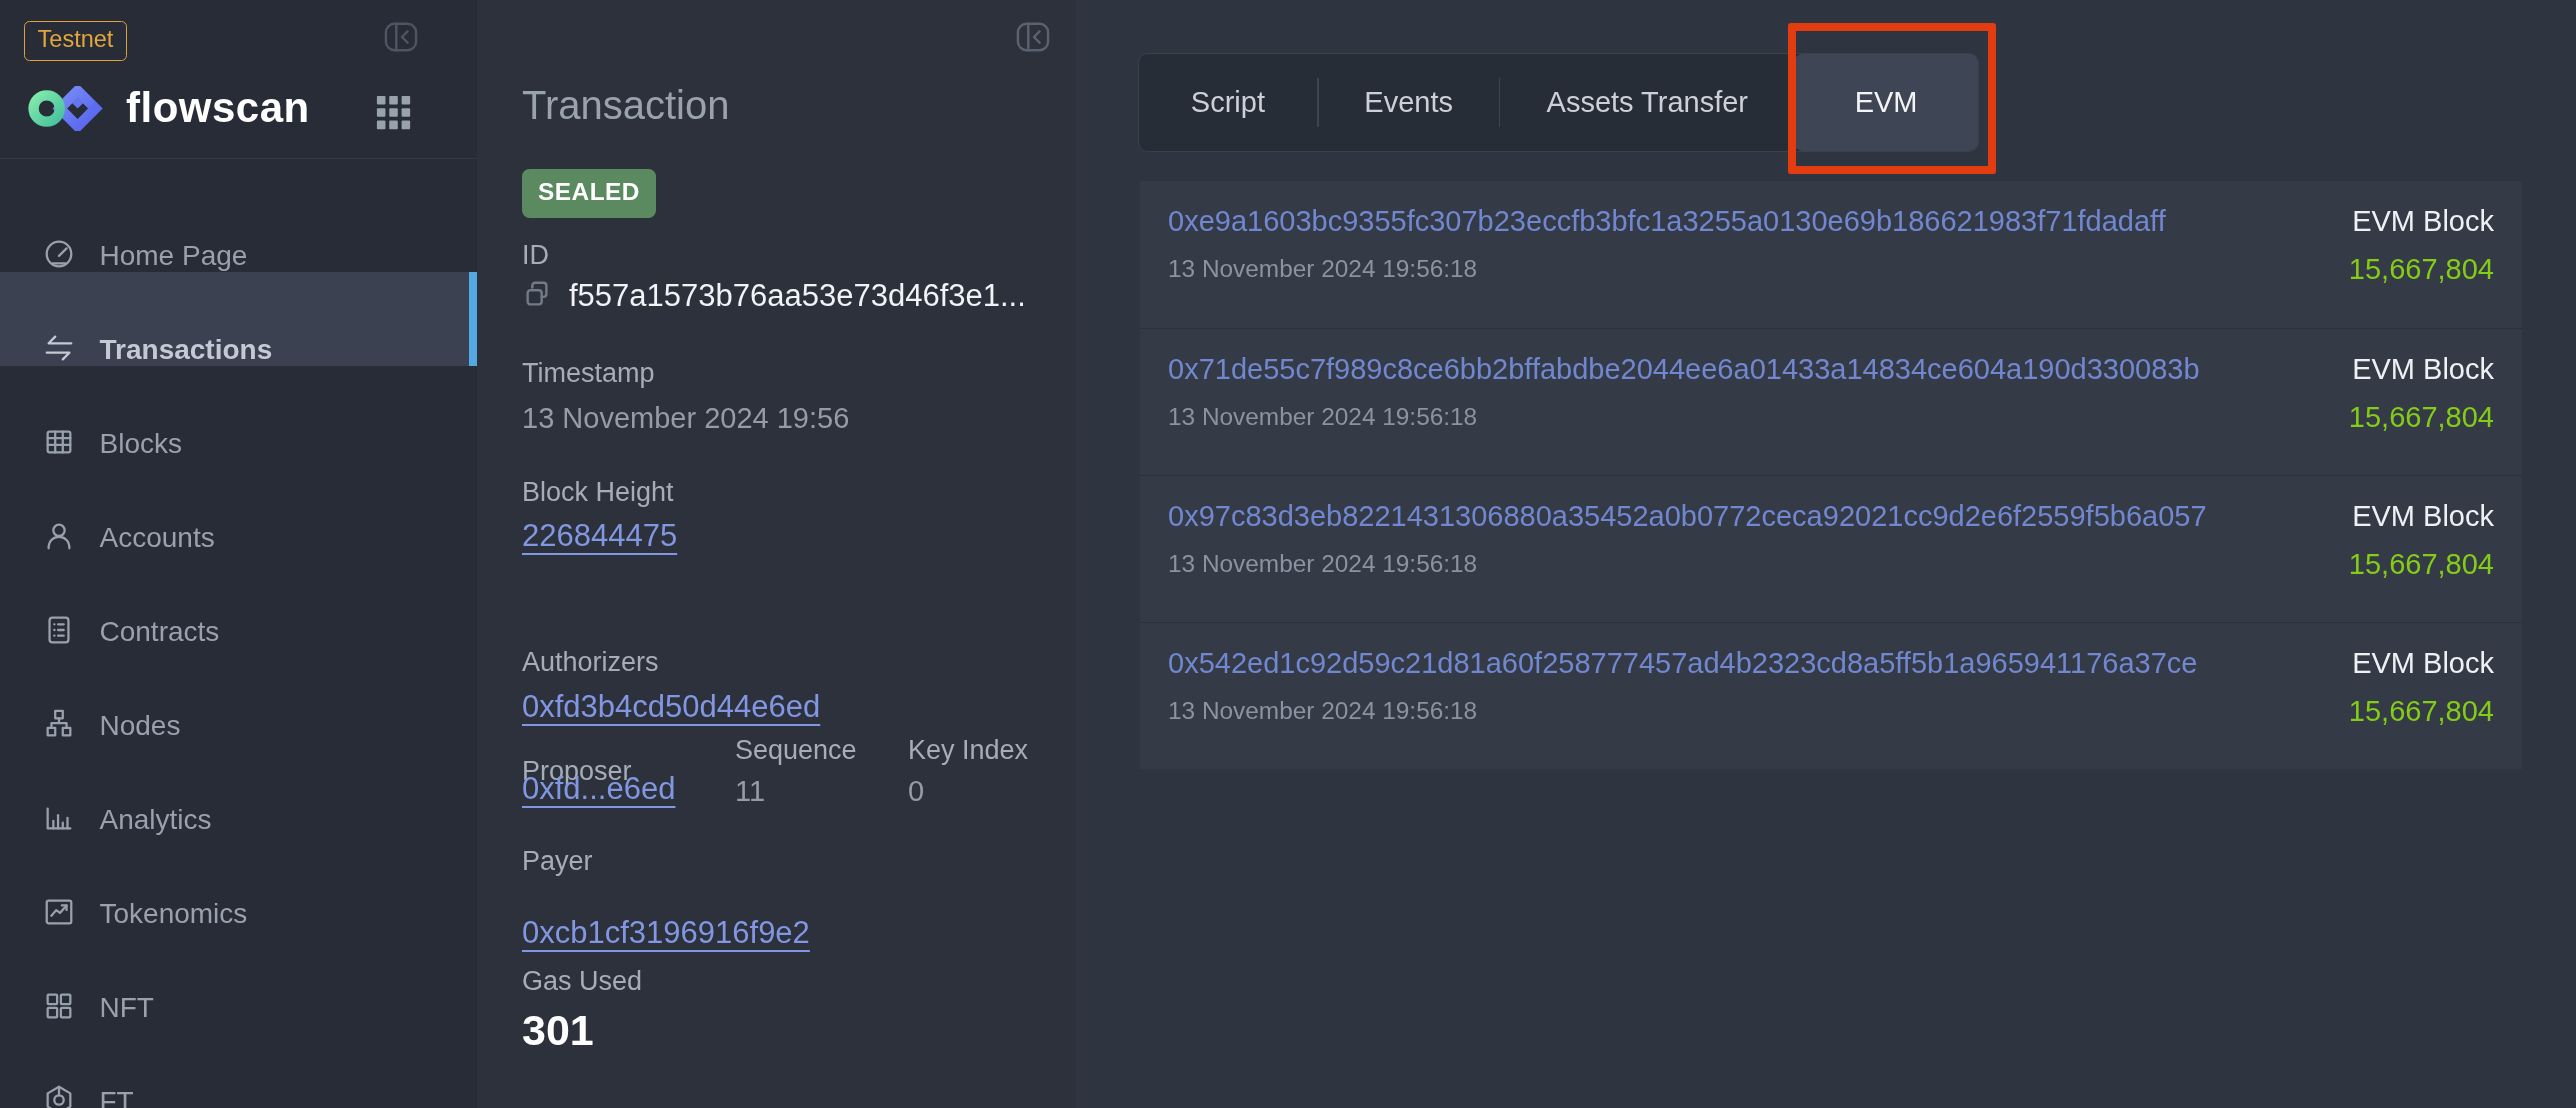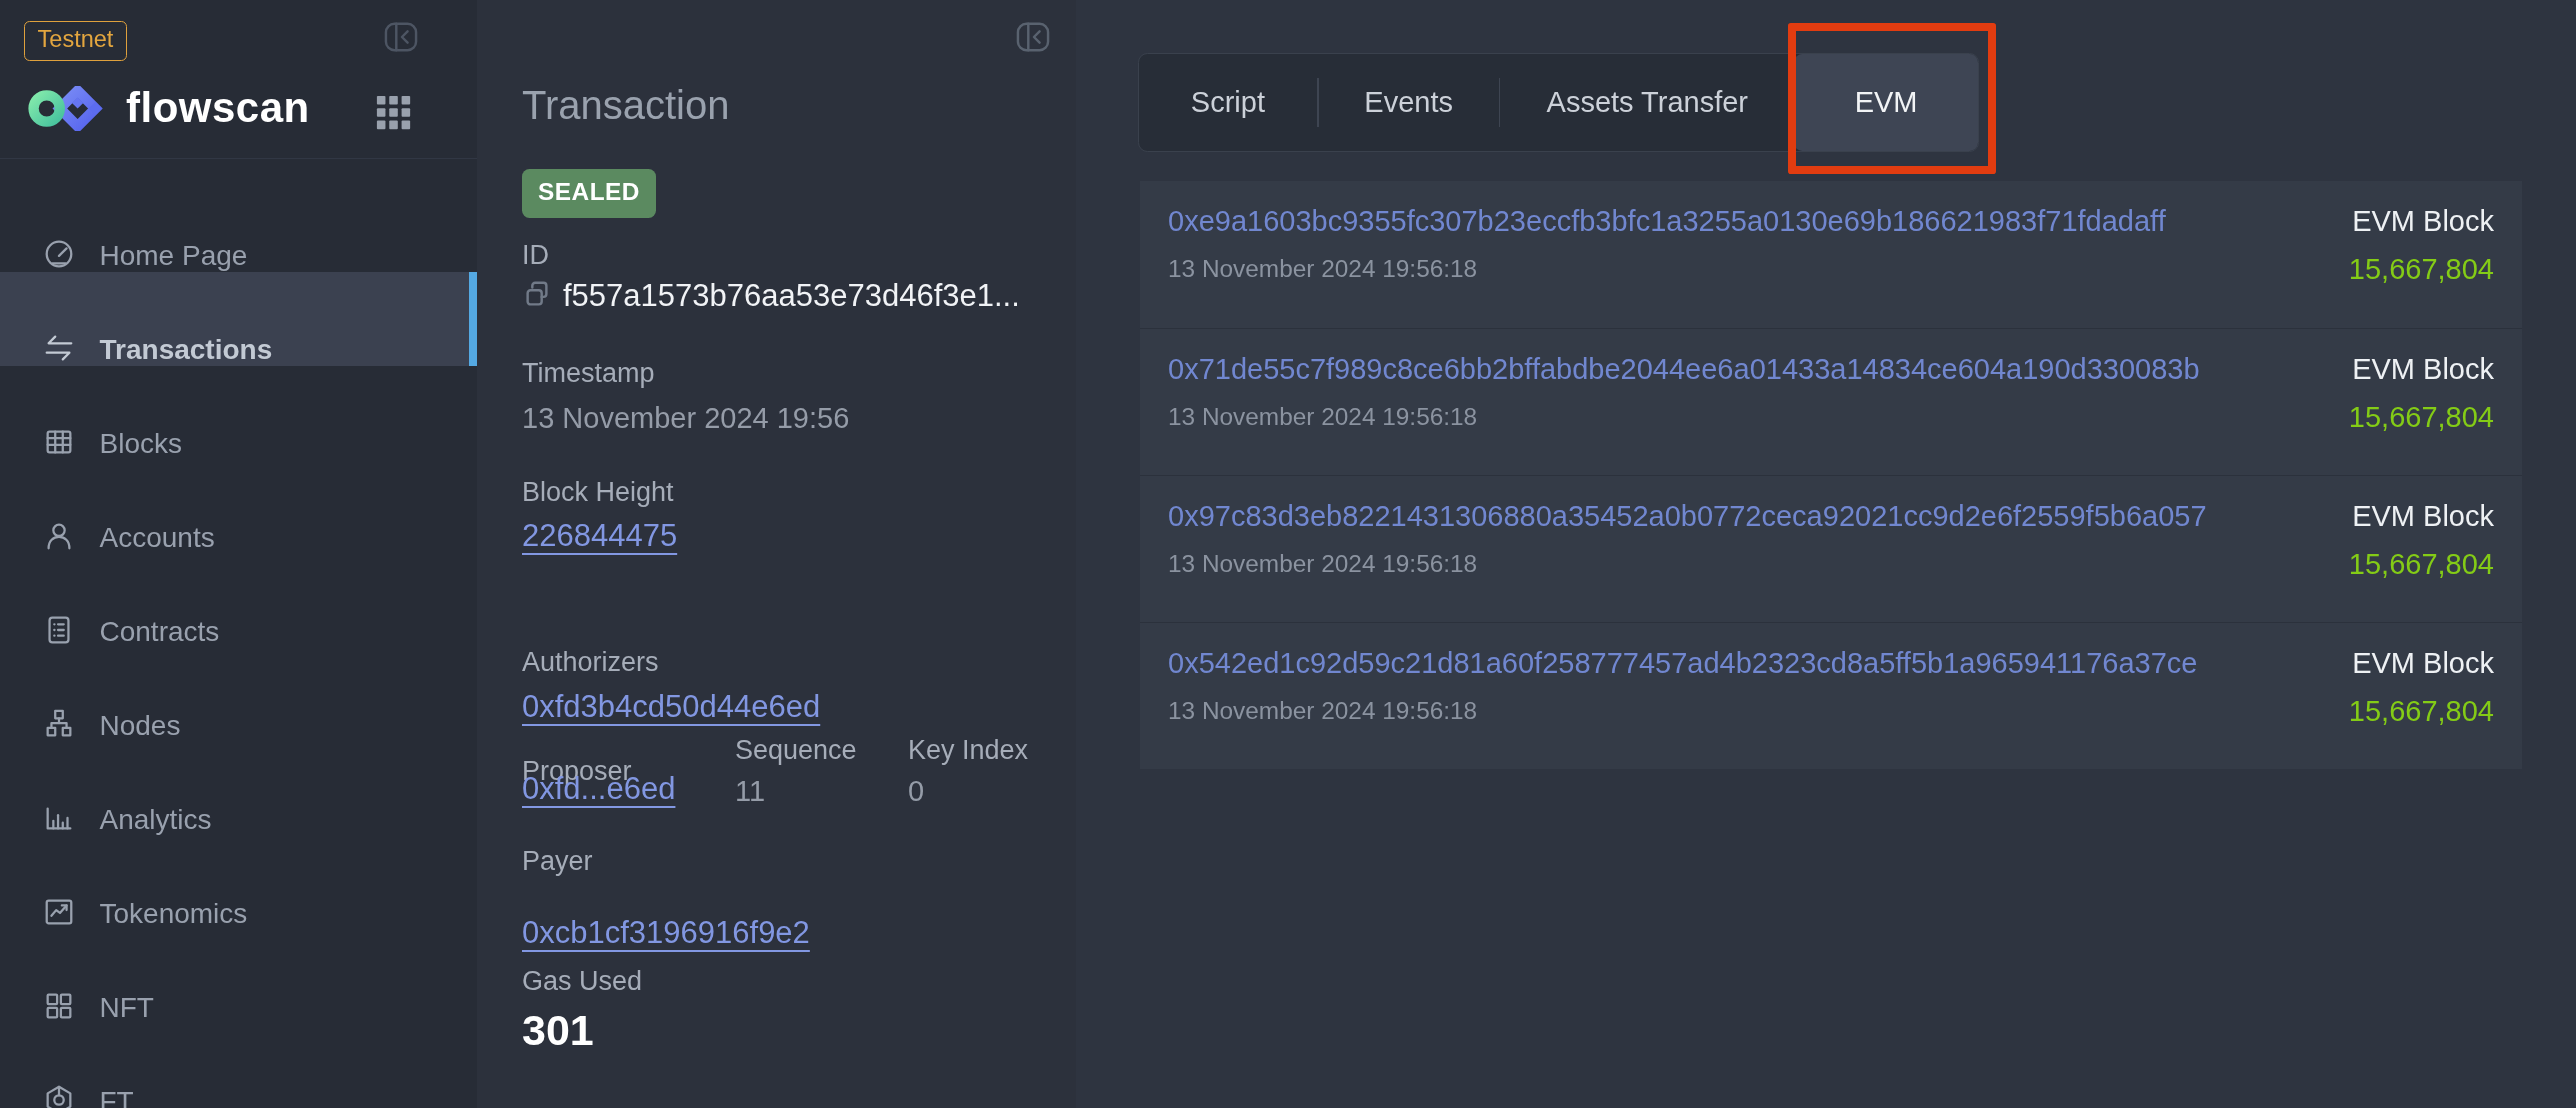--- a/index.html
+++ b/index.html
@@ -31,21 +31,21 @@
   .collapse-btn.mid{left:538px;top:20.6px;}
   .panel-title{position:absolute;left:45px;top:83px;margin:0;font-size:40px;font-weight:400;color:#9aa2ae;}
   .sealed{position:absolute;left:45px;top:169px;background:#5b8a60;color:#ffffff;font-size:24.4px;
           font-weight:700;letter-spacing:0.5px;padding:9.4px 16px 11.3px;border-radius:7.5px;}
   .f{position:absolute;left:45px;}
   .flabel{font-size:27px;color:#a6adb9;}
   .fvalue-white{font-size:31px;color:#f1f3f6;white-space:nowrap;}
   .fvalue-gray{font-size:29px;color:#959ca8;}
   .flink{font-size:31px;color:#8297e2;text-decoration:underline;text-underline-offset:6.6px;
          text-decoration-thickness:1.9px;white-space:nowrap;cursor:pointer;}
-  .idrow{display:flex;align-items:center;gap:11px;}
+  .idrow{display:flex;align-items:center;gap:17px;}
   .gas{font-size:43px;font-weight:700;color:#ffffff;}
 
   
   .content{position:absolute;left:1077px;top:0;right:0;height:100%;background:#2e3440;}
   .tabbar{position:absolute;left:61px;top:53px;width:841px;height:99px;background:#272d37;
           border:1.9px solid #3a414d;border-radius:9.4px;display:flex;align-items:center;}
   .tab{height:100%;display:flex;align-items:center;justify-content:center;
        font-size:29px;color:#ccd1d9;cursor:pointer;}
   .tab-sep{width:1.9px;height:49px;background:#3e4552;}
   .tab.active{background:#3e4554;border-radius:8.4px;color:#f2f4f6;}

